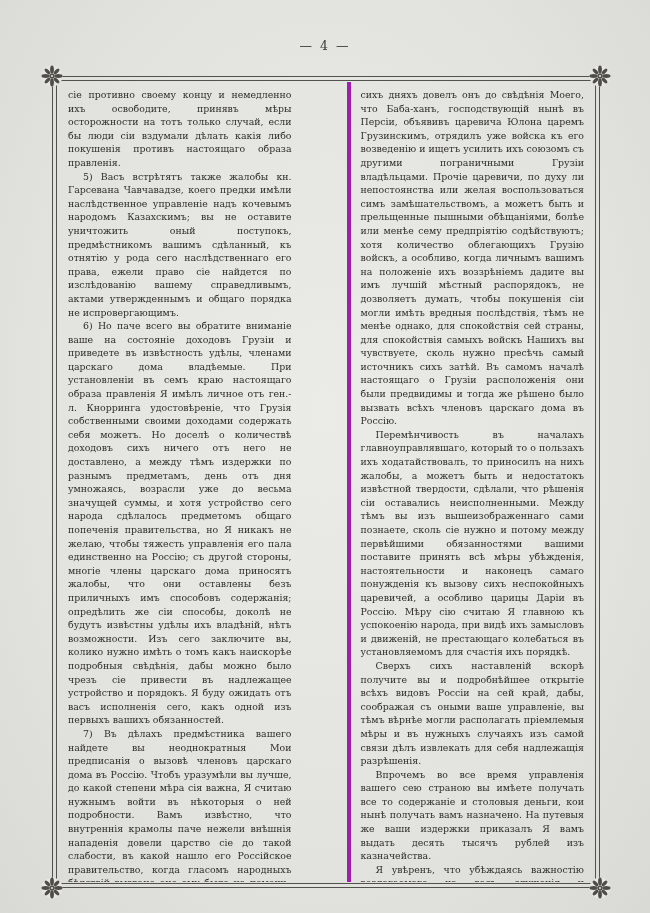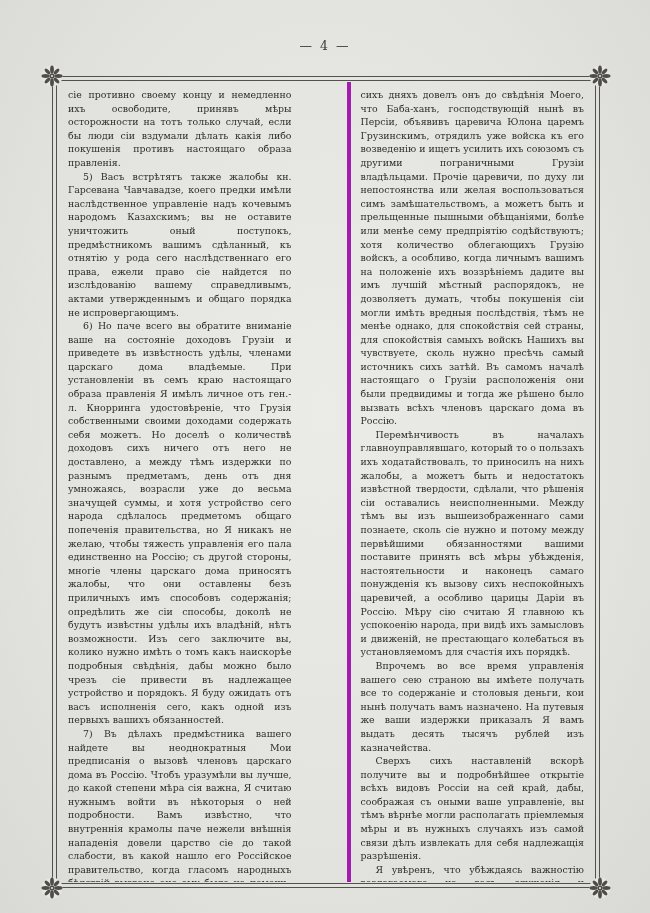--- a/index.html
+++ b/index.html
@@ -87,18 +87,18 @@
     <div class="col col-left">
         <p class="para no-indent">сіе противно своему концу и немедленно ихъ освободите, принявъ мѣры осторожности на тотъ только случай, если бы люди сіи вздумали дѣлать какія либо покушенія противъ настоящаго образа правленія.</p>
         <p class="para">5) Васъ встрѣтятъ также жалобы кн. Гарсевана Чавчавадзе, коего предки имѣли наслѣдственное управленіе надъ кочевымъ народомъ Казахскимъ; вы не оставите уничтожить оный поступокъ, предмѣстникомъ вашимъ сдѣланный, къ отнятію у рода сего наслѣдственнаго его права, ежели право сіе найдется по изслѣдованію вашему справедливымъ, актами утвержденнымъ и общаго порядка не испровергающимъ.</p>
         <p class="para">6) Но паче всего вы обратите вниманіе ваше на состояніе доходовъ Грузіи и приведете въ извѣстность удѣлы, членами царскаго дома владѣемые. При установленіи въ семъ краю настоящаго образа правленія Я имѣлъ личное отъ ген.-л. Кнорринга удостовѣреніе, что Грузія собственными своими доходами содержать себя можетъ. Но доселѣ о количествѣ доходовъ сихъ ничего отъ него не доставлено, а между тѣмъ издержки по разнымъ предметамъ, день отъ дня умножаясь, возрасли уже до весьма значущей суммы, и хотя устройство сего народа сдѣлалось предметомъ общаго попеченія правительства, но Я никакъ не желаю, чтобы тяжесть управленія его пала единственно на Россію; съ другой стороны, многіе члены царскаго дома приносятъ жалобы, что они оставлены безъ приличныхъ имъ способовъ содержанія; опредѣлить же сіи способы, доколѣ не будутъ извѣстны удѣлы ихъ владѣній, нѣтъ возможности. Изъ сего заключите вы, колико нужно имѣть о томъ какъ наискорѣе подробныя свѣдѣнія, дабы можно было чрезъ сіе привести въ надлежащее устройство и порядокъ. Я буду ожидать отъ васъ исполненія сего, какъ одной изъ первыхъ вашихъ обязанностей.</p>
         <p class="para">7) Въ дѣлахъ предмѣстника вашего найдете вы неоднократныя Мои предписанія о вызовѣ членовъ царскаго дома въ Россію. Чтобъ уразумѣли вы лучше, до какой степени мѣра сія важна, Я считаю нужнымъ войти въ нѣкоторыя о ней подробности. Вамъ извѣстно, что внутреннія крамолы паче нежели внѣшнія нападенія довели царство сіе до такой слабости, въ какой нашло его Россійское правительство, когда гласомъ народныхъ бѣдствій вызвано оно ему было на помощь; со введеніемъ новаго вещей порядка крамолы сіи никакъ не замолкли, напротивъ того притязанія царицы Даріи къ возведенію на престолъ царевича Юлона, хотя скрытно, но тѣмъ не менѣе сильно дѣйствуютъ. Я получалъ почти еженедѣльныя отъ ген.-л. Кнорринга извѣстія, что ея подстреканіями подвигнуты смежные владѣльцы къ покушеніямъ на Грузію; наконецъ, на</p>
       </div>
     <div class="col col-right">
 
     <p class="para no-indent">сихъ дняхъ довелъ онъ до свѣдѣнія Моего, что Баба-ханъ, господствующій нынѣ въ Персіи, объявивъ царевича Юлона царемъ Грузинскимъ, отрядилъ уже войска къ его возведенію и ищетъ усилить ихъ союзомъ съ другими пограничными Грузіи владѣльцами. Прочіе царевичи, по духу ли непостоянства или желая воспользоваться симъ замѣшательствомъ, а можетъ быть и прельщенные пышными обѣщаніями, болѣе или менѣе сему предпріятію содѣйствуютъ; хотя количество облегающихъ Грузію войскъ, а особливо, когда личнымъ вашимъ на положеніе ихъ воззрѣніемъ дадите вы имъ лучшій мѣстный распорядокъ, не дозволяетъ думать, чтобы покушенія сіи могли имѣть вредныя послѣдствія, тѣмъ не менѣе однако, для спокойствія сей страны, для спокойствія самыхъ войскъ Нашихъ вы чувствуете, сколь нужно пресѣчь самый источникъ сихъ затѣй. Въ самомъ началѣ настоящаго о Грузіи расположенія они были предвидимы и тогда же рѣшено было вызвать всѣхъ членовъ царскаго дома въ Россію.</p>
         <p class="para">Перемѣнчивость въ началахъ главноуправлявшаго, который то о пользахъ ихъ ходатайствовалъ, то приносилъ на нихъ жалобы, а можетъ быть и недостатокъ извѣстной твердости, сдѣлали, что рѣшенія сіи оставались неисполненными. Между тѣмъ вы изъ вышеизображеннаго сами познаете, сколь сіе нужно и потому между первѣйшими обязанностями вашими поставите принять всѣ мѣры убѣжденія, настоятельности и наконецъ самаго понужденія къ вызову сихъ неспокойныхъ царевичей, а особливо царицы Даріи въ Россію. Мѣру сію считаю Я главною къ успокоенію народа, при видѣ ихъ замысловъ и движеній, не престающаго колебаться въ установляемомъ для счастія ихъ порядкѣ.</p>
+        <p class="para">Сверхъ сихъ наставленій вскорѣ получите вы и подробнѣйшее открытіе всѣхъ видовъ Россіи на сей край, дабы, соображая съ оными ваше управленіе, вы тѣмъ вѣрнѣе могли располагать пріемлемыя мѣры и въ нужныхъ случаяхъ изъ самой связи дѣлъ извлекать для себя надлежащія разрѣшенія.</p>
         <p class="para">Впрочемъ во все время управленія вашего сею страною вы имѣете получать все то содержаніе и столовыя деньги, кои нынѣ получать вамъ назначено. На путевыя же ваши издержки приказалъ Я вамъ выдать десять тысячъ рублей изъ казначейства.</p>
-        <p class="para">Сверхъ сихъ наставленій вскорѣ получите вы и подробнѣйшее открытіе всѣхъ видовъ Россіи на сей край, дабы, соображая съ оными ваше управленіе, вы тѣмъ вѣрнѣе могли располагать пріемлемыя мѣры и въ нужныхъ случаяхъ изъ самой связи дѣлъ извлекать для себя надлежащія разрѣшенія.</p>
         <p class="para">Я увѣренъ, что убѣждаясь важностію возлагаемаго на васъ служенія и руководствуясь познаніемъ правилъ Моихъ на сей край и собственнымъ вашимъ благоразуміемъ, вы потщитесь исполнить долгъ вашъ съ тѣмъ безпристрастіемъ и правотою, каковую Я въ васъ всегда предполагалъ и находилъ.</p>
       </div>
   </div>
 </div>
 
 </body></html>

